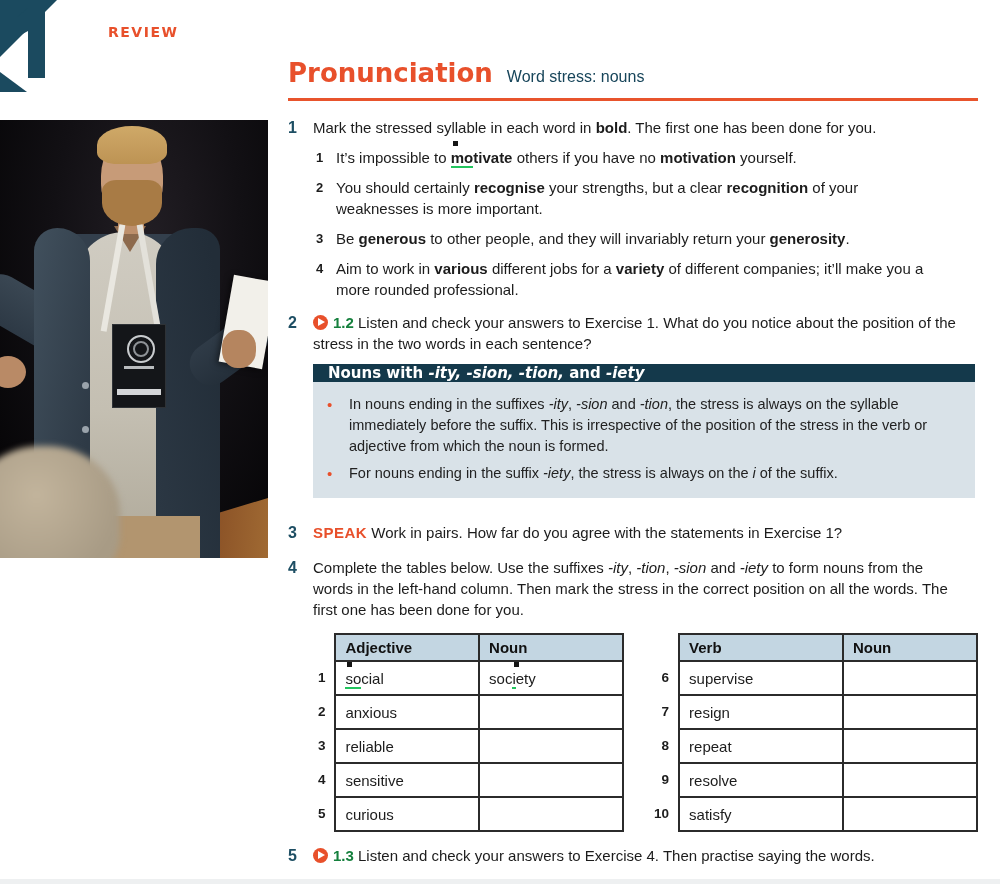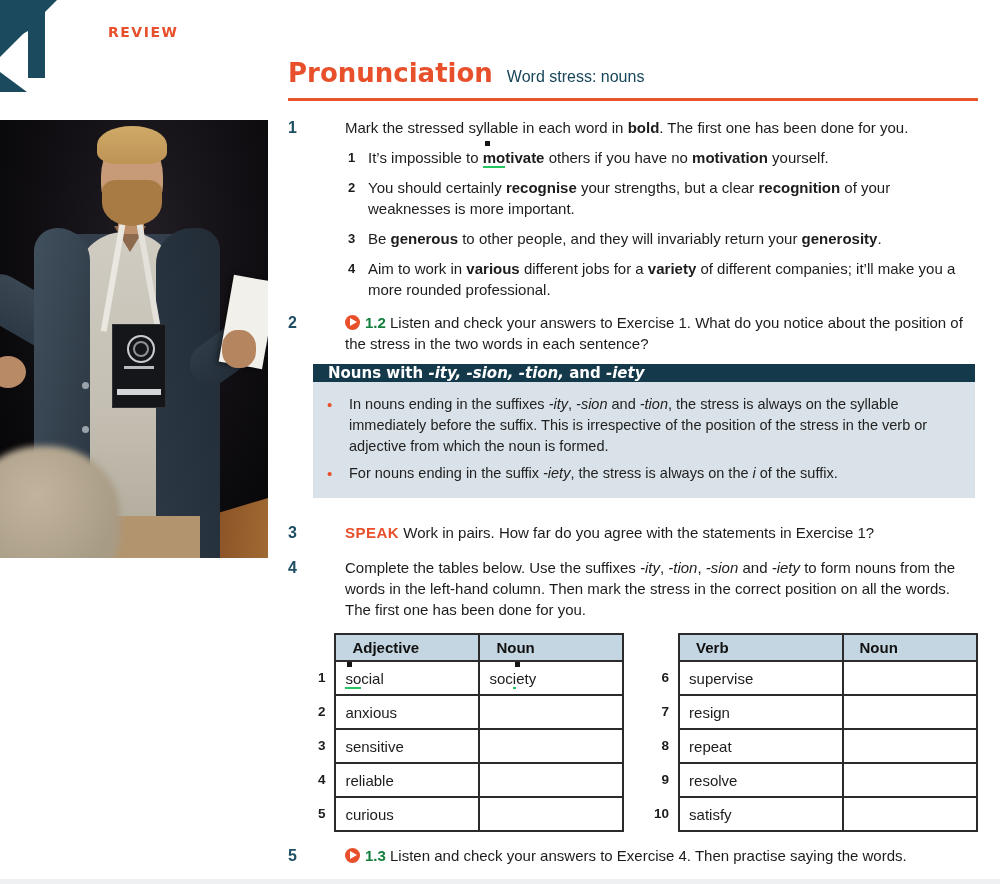--- a/index.html
+++ b/index.html
@@ -83,21 +83,21 @@
 
   
   .content { position:absolute; left:288px; top:58px; width:690px; }
   .title-row { display:flex; align-items:baseline; gap:14px;
     border-bottom:3px solid #e8542c; padding-bottom:10px; }
   .title-main { font-family:"DejaVu Sans", sans-serif; font-size:26px; font-weight:bold; color:#e8502b; }
   .title-sub { font-size:16px; font-weight:normal; color:#17455a; }
 
   .ex { display:flex; }
   .ex-num { width:25px; flex-shrink:0; color:#1d4e63; font-weight:bold; font-size:16px; line-height:21px; }
-  .ex-body { flex:1; font-size:15px; line-height:21px; max-width:648px;margin-left:32px; }
+  .ex-body { flex:1; font-size:15px; line-height:21px; max-width:648px; }
   .mt16 { margin-top:16px; } .mt12 { margin-top:12px; } .mt14 { margin-top:14px; }
   .mt24 { margin-top:24px; } .mt13 { margin-top:13px; }
 
   .item { display:flex; margin-top:9px; }
   .item-num { width:23px; flex-shrink:0; font-weight:bold; font-size:13px; line-height:21px; padding-left:3px; }
   .item-text { flex:1; max-width:600px; }
 
   .audio-icon { display:inline-block; width:15px; height:15px; border-radius:50%;
     background:#e8502b; position:relative; vertical-align:-2px; margin-right:5px; }
   .audio-icon::after { content:""; position:absolute; left:5px; top:3px;
@@ -116,21 +116,21 @@
   .bullet-text { flex:1; font-size:14.5px; line-height:21px; color:#222; }
 
   
   .tables { display:flex; margin-top:13px; margin-left:16px; }
   .tgroup { display:flex; }
   .rownums { width:22px; margin-right:9px; padding-top:27px; }
   .rownums div { height:34px; display:flex; align-items:center; justify-content:flex-end;
     font-weight:bold; font-size:13.5px; }
   table { border-collapse:collapse; font-size:15px; }
   th { background:#c3d6e2; border:2px solid #2b2b2b; text-align:left;
-    padding:3px 16px; height:27px; font-size:15px; color:#111; }
+    padding:3px 9px; height:27px; font-size:15px; color:#111; }
   td { border:2px solid #2b2b2b; padding:2px 9px; height:34px; vertical-align:middle; }
   .tbl-left th:nth-child(1), .tbl-left td:nth-child(1) { width:147px; }
   .tbl-left th:nth-child(2), .tbl-left td:nth-child(2) { width:148px; }
   .tbl-right th:nth-child(1), .tbl-right td:nth-child(1) { width:168px; }
   .tbl-right td:nth-child(2), .tbl-right th:nth-child(2) { width:138px; }
   .tgroup + .tgroup { margin-left:24px; }
 
   .page-bottom { position:absolute; left:0; right:0; bottom:0; height:5px; background:#eef0f1; }
 </style>
 </head>
@@ -256,25 +256,25 @@
         <tbody>
           <tr>
             <td><span class="stress">so</span><span>cial</span></td>
             <td><span>soc</span><span class="stress">i</span><span>ety</span></td>
             </tr>
           <tr>
             <td><span>anxious</span></td>
             <td></td>
             </tr>
           <tr>
+            <td><span>reliable</span></td>
+            <td></td>
+            </tr>
+          <tr>
             <td><span>sensitive</span></td>
-            <td></td>
-            </tr>
-          <tr>
-            <td><span>reliable</span></td>
             <td></td>
             </tr>
           <tr>
             <td><span>curious</span></td>
             <td></td>
             </tr>
         </tbody>
       </table>
     </div>
 

